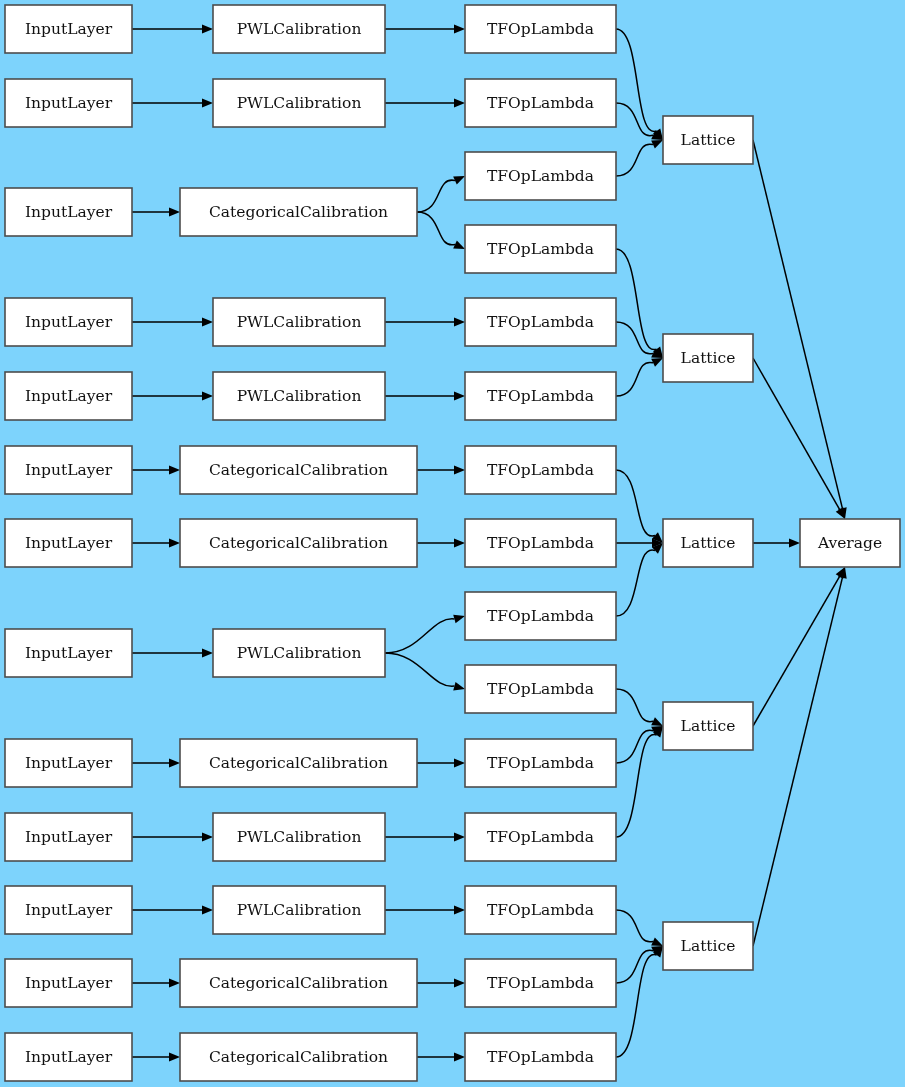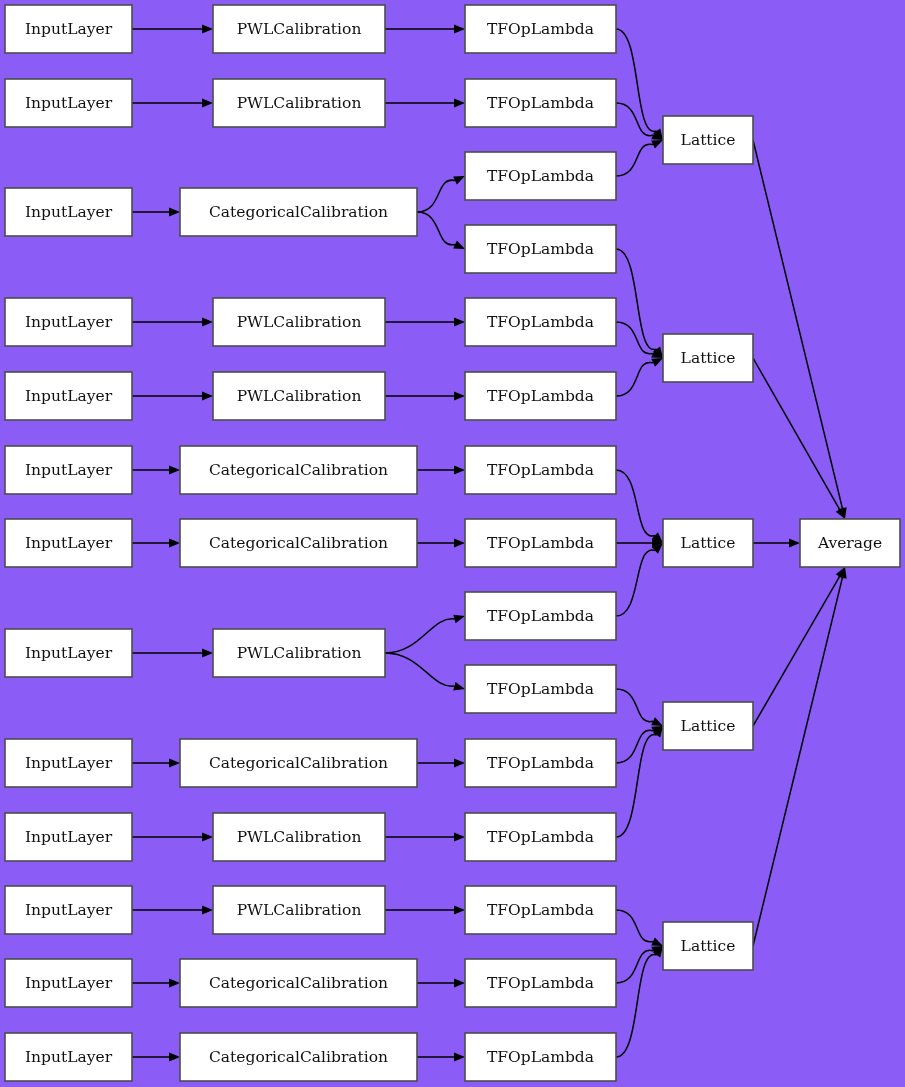--- a/index.html
+++ b/index.html
@@ -7,21 +7,21 @@
     padding: 0;
     background: #ffffff;
   }
   body {
     font-family: "DejaVu Serif", "Liberation Serif", serif;
   }
   #graph-root {
     position: relative;
     width: 905px;
     height: 1087px;
-    background: #8b5cf6;
+    background: #7dd3fc;
     overflow: hidden;
   }
   svg.graph-canvas {
     position: absolute;
     top: 0; left: 0;
     width: 905px;
     height: 1087px;
     display: block;
   }
   .node-rect {

